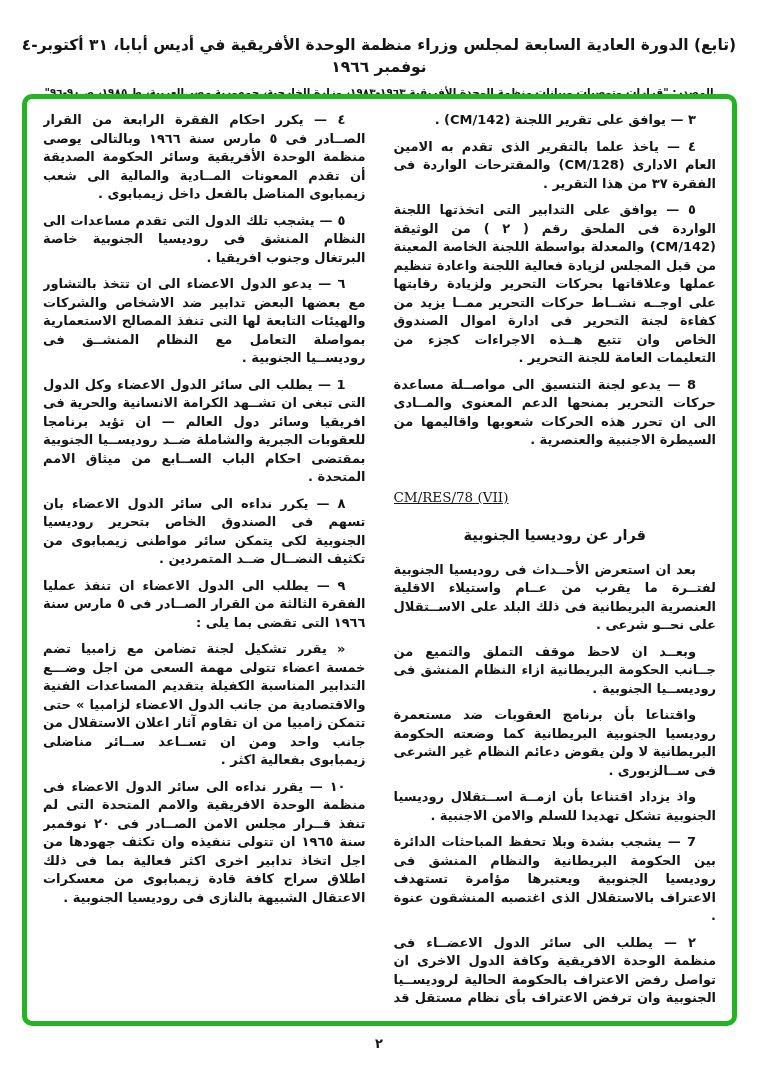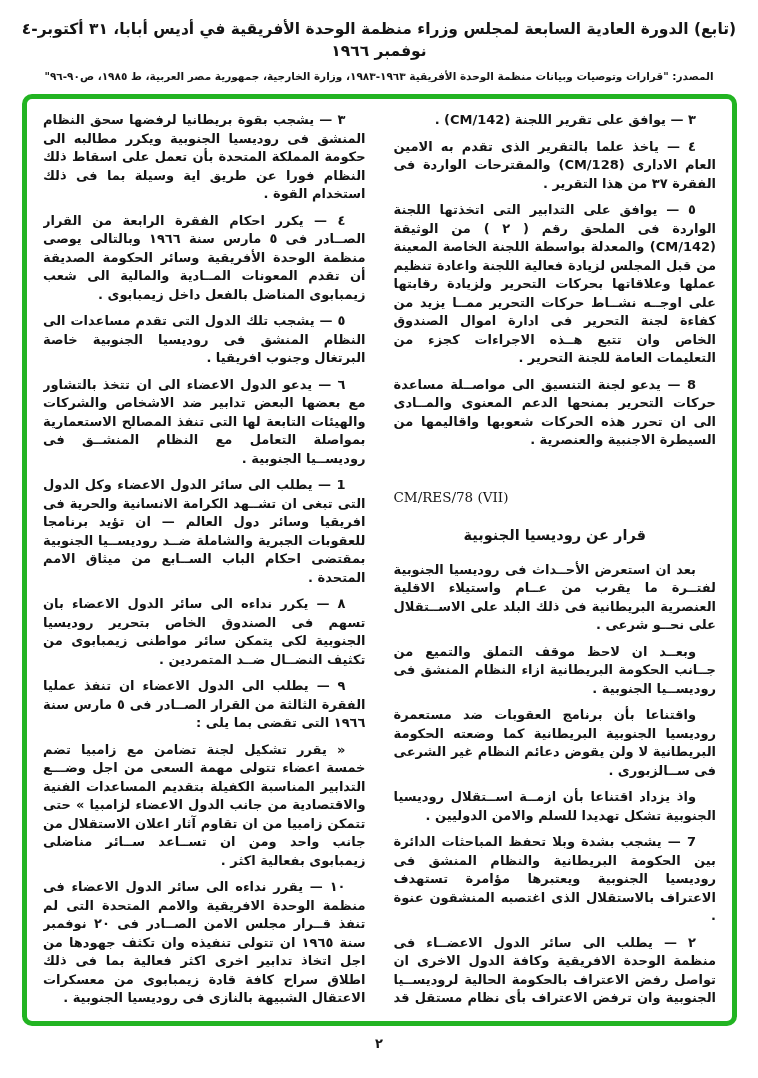--- a/index.html
+++ b/index.html
@@ -6,21 +6,21 @@
   html, body { background: #ffffff; }
   body {
     width: 758px; height: 1078px;
     position: relative;
     font-family: "DejaVu Sans", sans-serif;
     color: #151515;
     overflow: hidden;
   }
   
   .header {
-    position: absolute; top: 18px; left: 0; right: 0;
+    position: absolute; top: 34px; left: 0; right: 0;
     text-align: center; direction: rtl;
   }
   .header-title {
     font-size: 15.5px; font-weight: 700; letter-spacing: 0;
     line-height: 22px;
   }
   .header-source {
     margin-top: 7px;
     font-size: 10.5px; font-weight: 700;
     line-height: 14px;
@@ -50,20 +50,21 @@
     line-height: 18.5px;
     text-align: justify;
   }
   .col p.para { text-indent: 20px; margin-bottom: 8px; }
   .col p.ref {
     direction: ltr; text-align: left;
     font-family: "DejaVu Serif", serif;
     font-size: 13.5px; font-weight: 400;
     margin-top: 38px; margin-bottom: 4px;
     text-indent: 0;
+    text-decoration: underline;
   }
   .col p.heading {
     text-align: center; text-indent: 0;
     font-size: 14.5px; font-weight: 700;
     margin: 20px 0 16px 0;
   }
   
   .page-number {
     position: absolute; left: 0; right: 0; top: 1036px;
     text-align: center; direction: rtl;
@@ -83,26 +84,25 @@
     <div class="col">
         <p class="para">٣ — يوافق على تقرير اللجنة (CM/142) .</p>
         <p class="para">٤ — ياخذ علما بالتقرير الذى تقدم به الامين العام الادارى (CM/128) والمقترحات الواردة فى الفقرة ٣٧ من هذا التقرير .</p>
         <p class="para">٥ — يوافق على التدابير التى اتخذتها اللجنة الواردة فى الملحق رقم ( ٢ ) من الوثيقة (CM/142) والمعدلة بواسطة اللجنة الخاصة المعينة من قبل المجلس لزيادة فعالية اللجنة واعادة تنظيم عملها وعلاقاتها بحركات التحرير ولزيادة رقابتها على اوجــه نشــاط حركات التحرير ممــا يزيد من كفاءة لجنة التحرير فى ادارة اموال الصندوق الخاص وان تتبع هــذه الاجراءات كجزء من التعليمات العامة للجنة التحرير .</p>
         <p class="para">8 — يدعو لجنة التنسيق الى مواصــلة مساعدة حركات التحرير بمنحها الدعم المعنوى والمــادى الى ان تحرر هذه الحركات شعوبها واقاليمها من السيطرة الاجنبية والعنصرية .</p>
         <p class="ref">CM/RES/78 (VII)</p>
         <p class="heading">قرار عن روديسيا الجنوبية</p>
         <p class="para">بعد ان استعرض الأحــداث فى روديسيا الجنوبية لفتــرة ما يقرب من عــام واستيلاء الاقلية العنصرية البريطانية فى ذلك البلد على الاســتقلال على نحــو شرعى .</p>
         <p class="para">وبعــد ان لاحظ موقف التملق والتميع من جــانب الحكومة البريطانية ازاء النظام المنشق فى روديســيا الجنوبية .</p>
         <p class="para">واقتناعا بأن برنامج العقوبات ضد مستعمرة روديسيا الجنوبية البريطانية كما وضعته الحكومة البريطانية لا ولن يقوض دعائم النظام غير الشرعى فى ســالزبورى .</p>
-        <p class="para">واذ يزداد اقتناعا بأن ازمــة اســتقلال روديسيا الجنوبية تشكل تهديدا للسلم والامن الدوليين .</p>
+        <p class="para">واذ يزداد اقتناعا بأن ازمــة اســتقلال روديسيا الجنوبية تشكل تهديدا للسلم والامن الاجنبية .</p>
         <p class="para">7 — يشجب بشدة وبلا تحفظ المباحثات الدائرة بين الحكومة البريطانية والنظام المنشق فى روديسيا الجنوبية ويعتبرها مؤامرة تستهدف الاعتراف بالاستقلال الذى اغتصبه المنشقون عنوة .</p>
         <p class="para">٢ — يطلب الى سائر الدول الاعضــاء فى منظمة الوحدة الافريقية وكافة الدول الاخرى ان تواصل رفض الاعتراف بالحكومة الحالية لروديســيا الجنوبية وان ترفض الاعتراف بأى نظام مستقل قد تسفر عنه المباحثات الحالية بين بريطانيا والمنشقين فى روديسيا الجنوبية ما لم تستند الحكومة الى حكم الاغلبية .</p>
       </div>
     <div class="col">
-        <p class="para">٣ — يشجب بقوة بريطانيا لرفضها سحق النظام المنشق فى روديسيا الجنوبية ويكرر مطالبه الى حكومة المملكة المتحدة بأن تعمل على اسقاط ذلك النظام فورا عن طريق اية وسيلة بما فى ذلك استخدام القوة .</p>
         <p class="para">٤ — يكرر احكام الفقرة الرابعة من القرار الصــادر فى ٥ مارس سنة ١٩٦٦ وبالتالى يوصى منظمة الوحدة الأفريقية وسائر الحكومة الصديقة أن تقدم المعونات المــادية والمالية الى شعب زيمبابوى المناضل بالفعل داخل زيمبابوى .</p>
         <p class="para">٥ — يشجب تلك الدول التى تقدم مساعدات الى النظام المنشق فى روديسيا الجنوبية خاصة البرتغال وجنوب افريقيا .</p>
         <p class="para">٦ — يدعو الدول الاعضاء الى ان تتخذ بالتشاور مع بعضها البعض تدابير ضد الاشخاص والشركات والهيئات التابعة لها التى تنفذ المصالح الاستعمارية بمواصلة التعامل مع النظام المنشــق فى روديســيا الجنوبية .</p>
         <p class="para">1 — يطلب الى سائر الدول الاعضاء وكل الدول التى تبغى ان تشــهد الكرامة الانسانية والحرية فى افريقيا وسائر دول العالم — ان تؤيد برنامجا للعقوبات الجبرية والشاملة ضــد روديســيا الجنوبية بمقتضى احكام الباب الســابع من ميثاق الامم المتحدة .</p>
         <p class="para">٨ — يكرر نداءه الى سائر الدول الاعضاء بان تسهم فى الصندوق الخاص بتحرير روديسيا الجنوبية لكى يتمكن سائر مواطنى زيمبابوى من تكثيف النضــال ضــد المتمردين .</p>
         <p class="para">٩ — يطلب الى الدول الاعضاء ان تنفذ عمليا الفقرة الثالثة من القرار الصــادر فى ٥ مارس سنة ١٩٦٦ التى تقضى بما يلى :</p>
         <p class="para">« يقرر تشكيل لجنة تضامن مع زامبيا تضم خمسة اعضاء تتولى مهمة السعى من اجل وضـــع التدابير المناسبة الكفيلة بتقديم المساعدات الفنية والاقتصادية من جانب الدول الاعضاء لزامبيا » حتى تتمكن زامبيا من ان تقاوم آثار اعلان الاستقلال من جانب واحد ومن ان تســاعد ســائر مناضلى زيمبابوى بفعالية اكثر .</p>
         <p class="para">١٠ — يقرر نداءه الى سائر الدول الاعضاء فى منظمة الوحدة الافريقية والامم المتحدة التى لم تنفذ قــرار مجلس الامن الصــادر فى ٢٠ نوفمبر سنة ١٩٦٥ ان تتولى تنفيذه وان تكثف جهودها من اجل اتخاذ تدابير اخرى اكثر فعالية بما فى ذلك اطلاق سراح كافة قادة زيمبابوى من معسكرات الاعتقال الشبيهة بالنازى فى روديسيا الجنوبية .</p>
       </div>
   </div>

